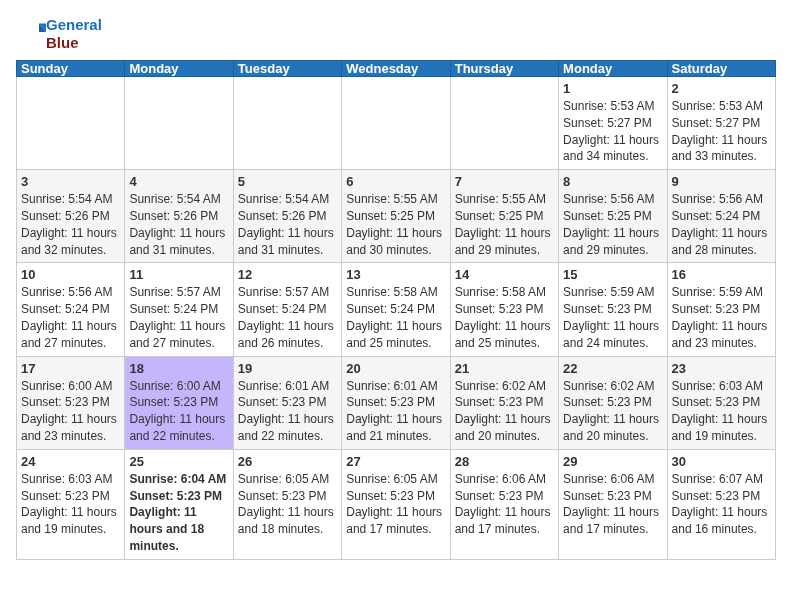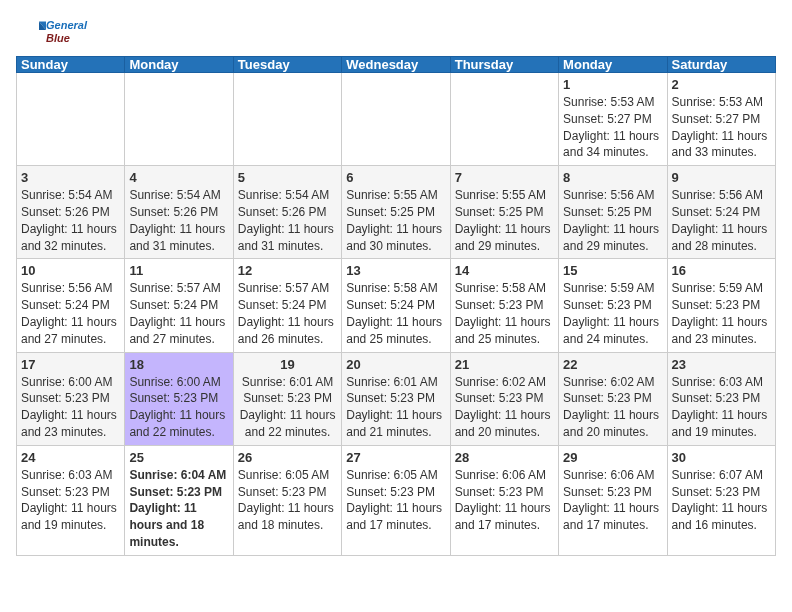--- a/index.html
+++ b/index.html
@@ -15,25 +15,24 @@
       justify-content: space-between;
       align-items: flex-start;
       margin-bottom: 8px;
     }
     .logo {
       display: flex;
       align-items: center;
       gap: 0;
     }
     .logo-text {
-      font-size: 11px;
+      font-size: 15px;
       font-weight: bold;
       color: #333;
       line-height: 1.2;
-      font-style: italic;
     }
     .logo-text span {
       color: #1a6fba;
     }
     .logo-icon {
       width: 28px;
       height: 28px;
       margin-left: 2px;
     }
     .title-block {
@@ -236,21 +235,21 @@
           <div class="day-info" style="white-space: pre-line;">Sunrise: 6:00 AM
 Sunset: 5:23 PM
 Daylight: 11 hours and 23 minutes.</div>
         </td>
         <td style="background: #c4b5fd;">
           <span class="day-num">18</span>
           <div class="day-info" style="white-space: pre-line;">Sunrise: 6:00 AM
 Sunset: 5:23 PM
 Daylight: 11 hours and 22 minutes.</div>
         </td>
-        <td style="background: rgb(245, 245, 245); text-align: center;">
+        <td style="background: rgb(245, 245, 245);">
           <span class="day-num">19</span>
           <div class="day-info" style="white-space: pre-line;">Sunrise: 6:01 AM
 Sunset: 5:23 PM
 Daylight: 11 hours and 22 minutes.</div>
         </td>
         <td style="background: rgb(245, 245, 245);">
           <span class="day-num">20</span>
           <div class="day-info" style="white-space: pre-line;">Sunrise: 6:01 AM
 Sunset: 5:23 PM
 Daylight: 11 hours and 21 minutes.</div>

